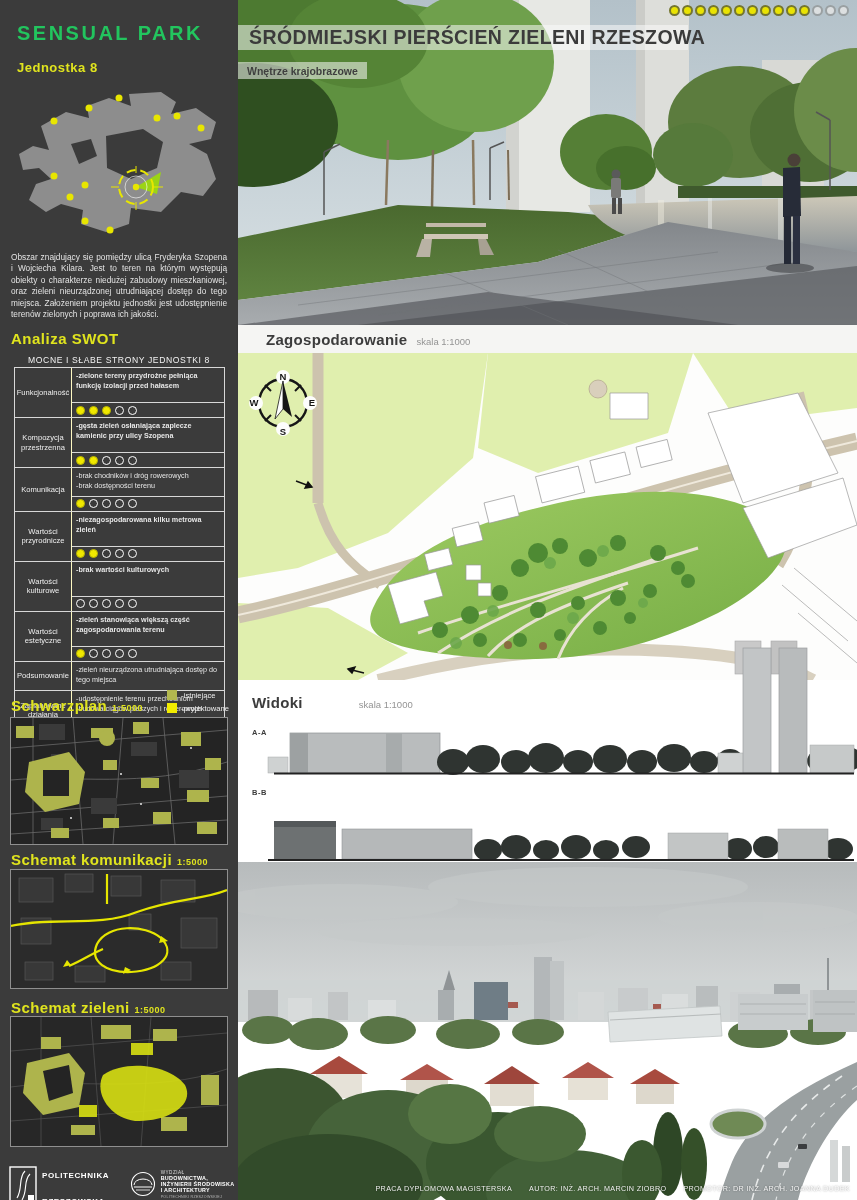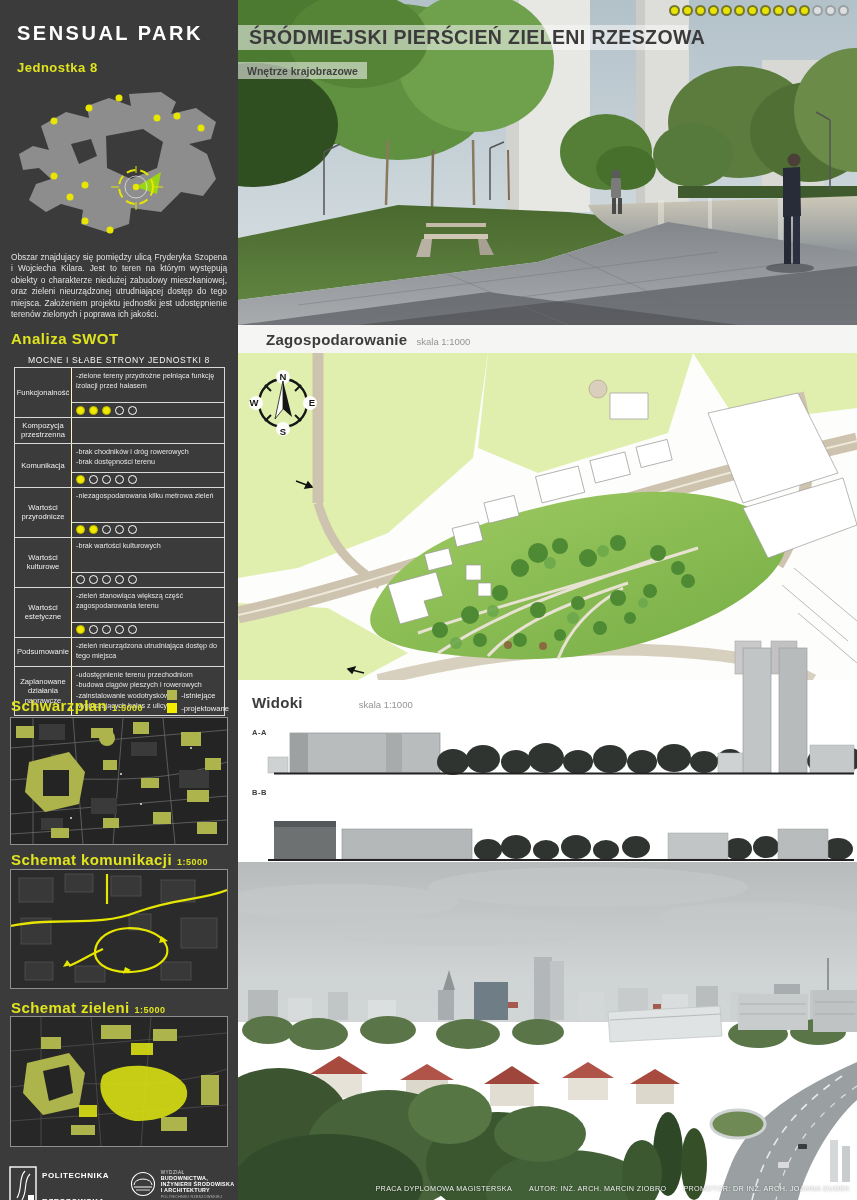--- a/index.html
+++ b/index.html
@@ -4,34 +4,34 @@
 <style>
   html,body{margin:0;padding:0;background:#888;}
   *{box-sizing:border-box;}
   .board{
     position:relative;width:857px;height:1200px;margin:0 auto;
     background:#fff;overflow:hidden;
     font-family:"Liberation Sans", sans-serif;
   }
   
   .sidebar{position:absolute;left:0;top:0;width:238px;height:1200px;background:#3b3b3b;color:#e8e8e8;}
-  .sp-title{position:absolute;top:22px;left:17px;font-size:20px;font-weight:bold;letter-spacing:2.5px;color:#ffffff;margin:0;}
+  .sp-title{position:absolute;top:22px;left:17px;font-size:20px;font-weight:bold;letter-spacing:2.5px;color:#22c55e;margin:0;}
   .sp-sub{position:absolute;top:60px;left:17px;font-size:13px;font-weight:bold;letter-spacing:.5px;color:#e0e41e;margin:0;}
   .site-diagram{position:absolute;top:84px;left:11px;width:216px;height:162px;}
   .desc{position:absolute;top:252px;left:11px;width:216px;margin:0;font-size:8.3px;line-height:1.38;text-align:justify;color:#e3e3e3;}
   .swot-h{position:absolute;top:330px;left:11px;margin:0;font-size:15px;font-weight:bold;color:#e0e41e;letter-spacing:.5px;}
   .swot-title{position:absolute;top:355px;left:0;width:238px;text-align:center;font-size:8.6px;letter-spacing:.6px;color:#f2f2f2;}
   .swot-table{position:absolute;top:367px;left:14px;width:211px;border:1px solid #d8d8d8;border-bottom:none;}
   .srow{display:flex;border-bottom:1px solid #d8d8d8;}
   .scat{width:57px;min-width:57px;border-right:1px solid #fef9c3;display:flex;align-items:center;justify-content:center;
         text-align:center;font-size:7.6px;line-height:1.25;padding:3px 2px;color:#eee;}
   .sbody{flex:1;display:flex;flex-direction:column;}
   .stext{flex:1;padding:3px 4px 4px 4px;font-size:7.2px;line-height:1.45;color:#e6e6e6;}
   .stext div{min-height:9px;}
-  .stext.tall{min-height:34px;}
+  .stext.tall{min-height:34px;font-weight:bold;}
   .sdots{border-top:1px solid #d8d8d8;height:15px;display:flex;align-items:center;gap:4px;padding:0 4px;}
   .sdot{width:9px;height:9px;border-radius:50%;border:1.2px solid #fff;}
   .sdot.f{background:#f0e800;border-color:#b9b400;}
   .legend{position:absolute;top:690px;right:9px;display:flex;flex-direction:column;gap:3px;}
   .lg-item{display:flex;align-items:center;gap:4px;font-size:7.6px;color:#efefef;}
   .lg-sq{width:10px;height:10px;display:inline-block;}
   .lg-sq.ex{background:#b2b84f;}
   .lg-sq.pl{background:#f2ec00;}
   .map-h{position:absolute;left:11px;margin:0;font-size:15px;font-weight:bold;color:#e0e41e;letter-spacing:.4px;}
   .map-h .sc{font-size:9px;font-weight:bold;color:#e0e41e;margin-left:5px;letter-spacing:.5px;}
@@ -131,20 +131,32 @@
               <span class="sdot f"></span>
               <span class="sdot f"></span>
               <span class="sdot f"></span>
               <span class="sdot"></span>
               <span class="sdot"></span>
             </div>
           </div>
         </div>
         <div class="srow">
           <div class="scat">Kompozycja przestrzenna</div>
+          <div class="sbody">
+            <div class="stext tall">
+              <div>-gęsta zieleń osłaniająca zaplecze kamienic przy ulicy Szopena</div>
+            </div>
+            <div class="sdots">
+              <span class="sdot f"></span>
+              <span class="sdot f"></span>
+              <span class="sdot"></span>
+              <span class="sdot"></span>
+              <span class="sdot"></span>
+            </div>
+          </div>
         </div>
         <div class="srow">
           <div class="scat">Komunikacja</div>
           <div class="sbody">
             <div class="stext">
               <div>-brak chodników i dróg rowerowych</div>
               <div>-brak dostępności terenu</div>
             </div>
             <div class="sdots">
               <span class="sdot f"></span>

